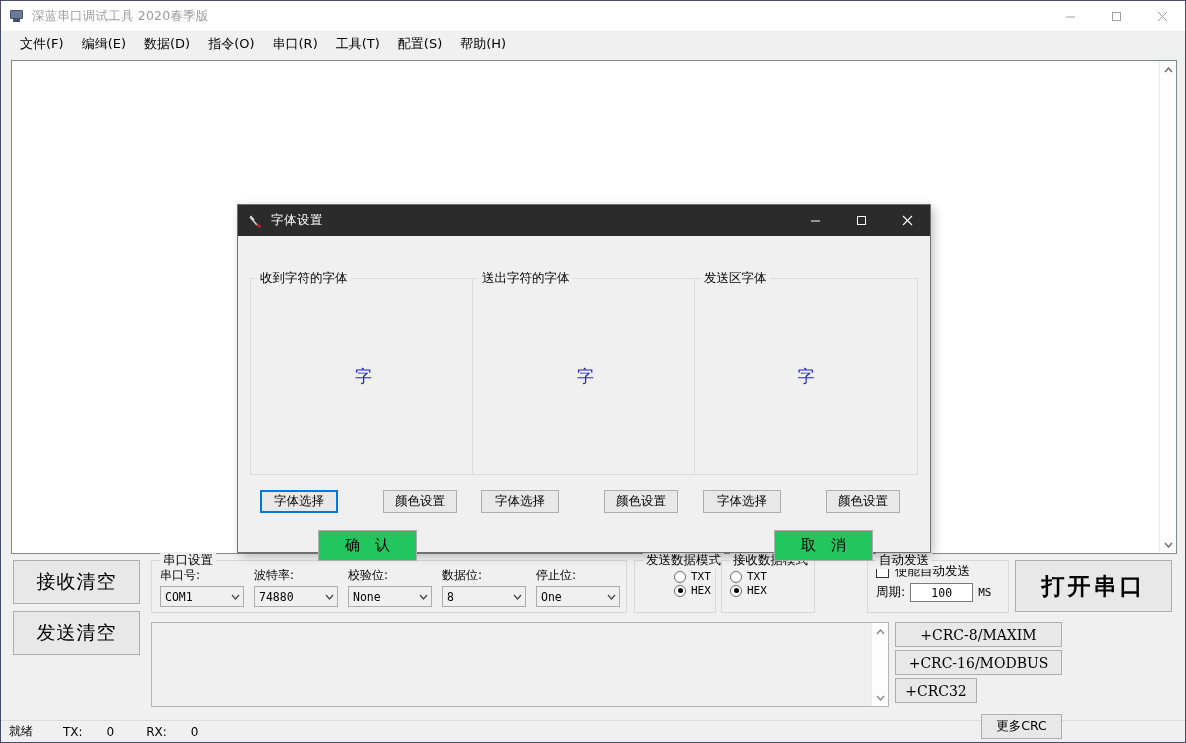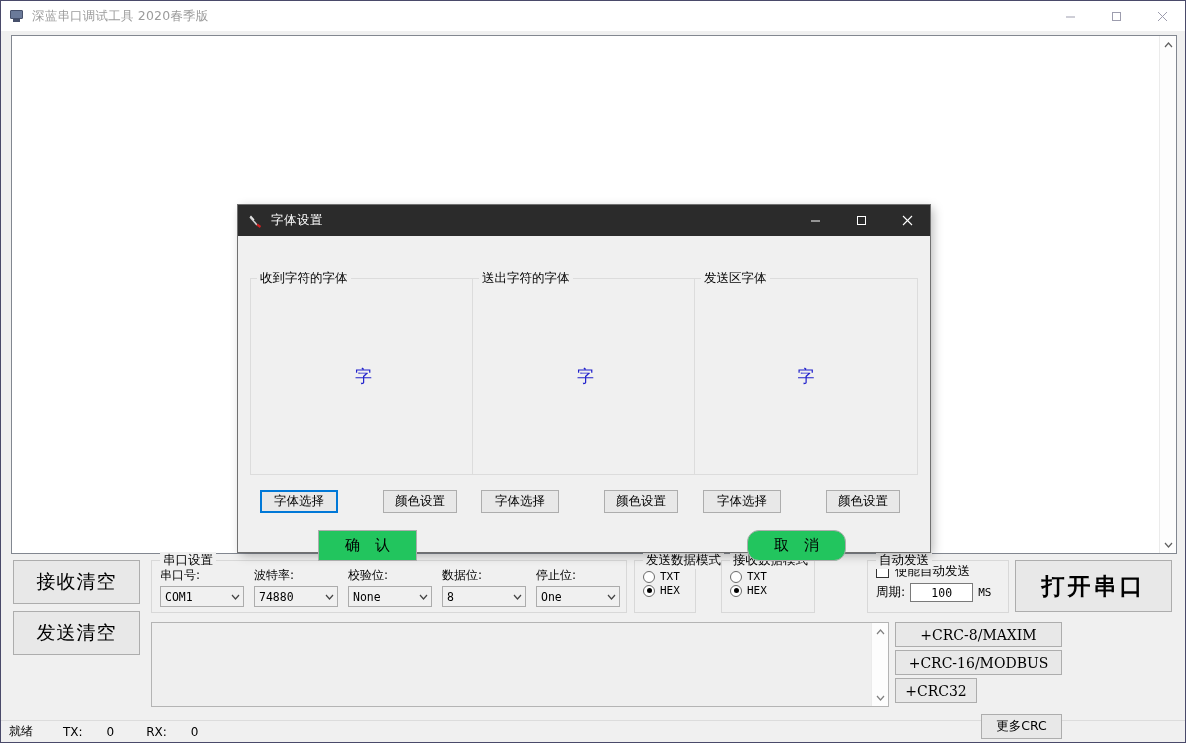--- a/index.html
+++ b/index.html
@@ -128,21 +128,21 @@
   .groupbox > .gb-title {
     position: absolute; top: -9px; left: 8px;
     background: #f0f0f0;
     padding: 0 3px;
     font-size: 12.5px; color: #000;
     white-space: nowrap;
     font-family: "DejaVu Sans", "Liberation Sans", sans-serif;
   }
 
   #gb-serial { left: 150px; top: 4px; width: 476px; height: 53px; }
-  #gb-sendmode { left: 633px; top: 4px; width: 62px; height: 53px; }
+  #gb-sendmode { left: 633px; top: 4px; width: 82px; height: 53px; padding-left: 31px; }
   #gb-recvmode { left: 720px; top: 4px; width: 94px; height: 53px; }
   #gb-autosend { left: 866px; top: 4px; width: 142px; height: 53px; }
   #gb-autosend { left: 866px; }
 
   .field {
     position: absolute;
   }
   .field .flabel {
     font-size: 12px; color: #000;
     margin-bottom: 2px; display: block;
@@ -338,21 +338,21 @@
 
   .dlg-btn-big {
     position:absolute; height: 31px; width: 99px;
     background:#22c55e; border:1px solid #adadad;
     display:flex; align-items:center; justify-content:center;
     font-size: 15px; letter-spacing: 5px; color:#000;
     padding-left: 5px;
     cursor: default;
   }
   #btn-ok { left: 80px; top: 294px; }
-  #btn-cancel { left: 509px; top: 294px; border-radius: 12px; }
+  #btn-cancel { left: 536px; top: 294px; }
 </style>
 </head>
 <body>
 
 <div id="app-window">
 
   <div id="title-bar">
     <div id="title-icon">
       <div class="mon"></div>
         <div class="stand"></div>
@@ -371,20 +371,30 @@
       </div>
       <div class="win-btn close">
         <svg width="11" height="11" viewBox="0 0 11 11">
             <line x1="1" y1="1" x2="10" y2="10" stroke="#9d9dae" stroke-width="1"></line>
             <line x1="10" y1="1" x2="1" y2="10" stroke="#9d9dae" stroke-width="1"></line>
           </svg>
       </div>
     </div>
   </div>
 
+  <div id="menu-bar">
+    <div class="menu-item">文件(F)</div>
+    <div class="menu-item">编缉(E)</div>
+    <div class="menu-item">数据(D)</div>
+    <div class="menu-item">指令(O)</div>
+    <div class="menu-item">串口(R)</div>
+    <div class="menu-item">工具(T)</div>
+    <div class="menu-item">配置(S)</div>
+    <div class="menu-item">帮助(H)</div>
+  </div>
 
   <div id="receive-wrap">
     <div id="receive-area"></div>
     <div class="vscroll">
       <div class="arrow">
         <svg width="9" height="6" viewBox="0 0 9 6">
             <polyline points="1,5 4.5,1 8,5" fill="none" stroke="#606060" stroke-width="1.2"></polyline>
           </svg>
       </div>
       <div class="track"></div>

